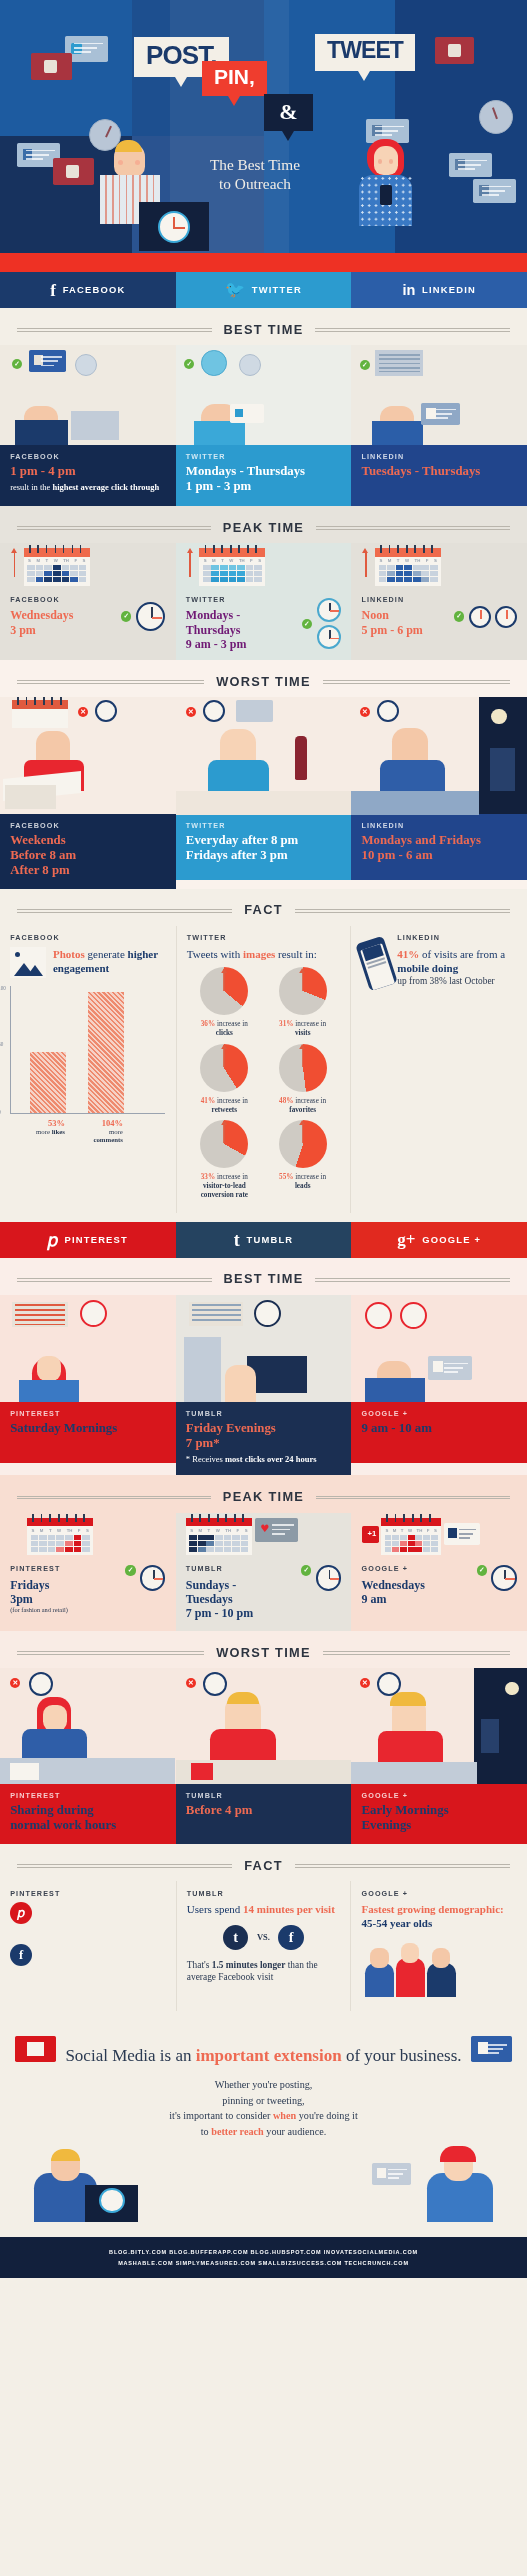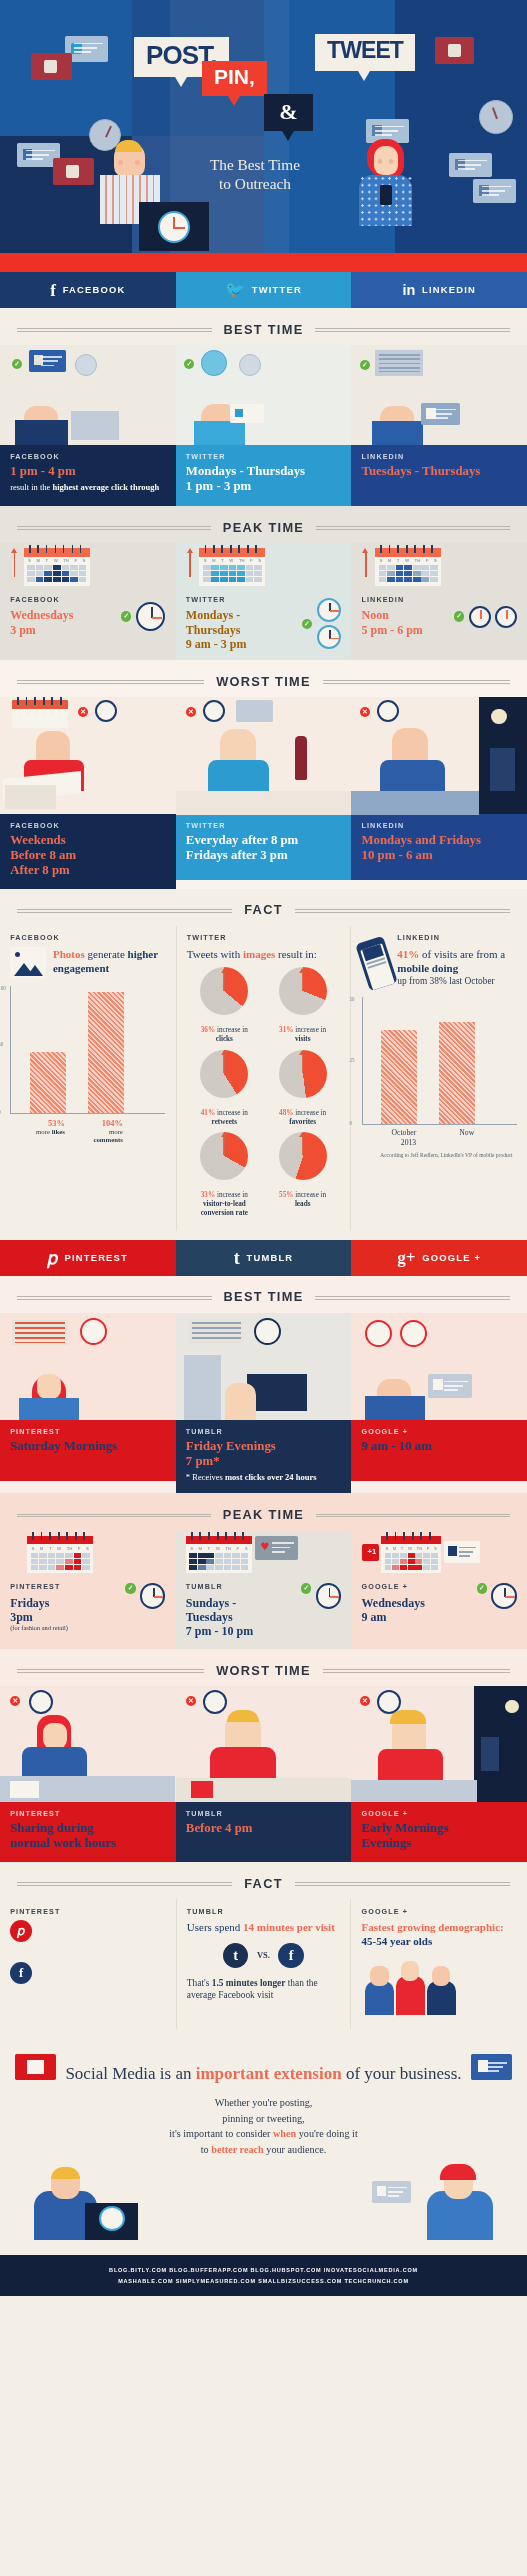--- a/index.html
+++ b/index.html
@@ -103,21 +103,21 @@
   .bar-caps .pct { color:#ee6a52; font-weight:700; font-size:8.5px; display:block; }
   .bar-caps b { font-weight:700; }
 
   .pies { display:grid; grid-template-columns:1fr 1fr; gap:5.1px 3.4px; margin-top:6.8px; }
   .pie-item { text-align:center; }
   .pie { width:48px; height:48px; border-radius:50%; margin:0 auto; position:relative; }
   .pie .arw { position:absolute; left:50%; top:1.7px; width:1.7px; height:22px; background:#e05a3f;
      transform:translateX(-50%); }
   .pie .arw:before { content:""; position:absolute; left:-2.6px; top:-0.9px; border-left:3.4px solid transparent;
      border-right:3.4px solid transparent; border-bottom:5.1px solid #e05a3f; }
-  .pie-cap { font:400 7.2px/1.25 "Liberation Serif",serif; color:#2b3a52; margin-top:11px; }
+  .pie-cap { font:400 7.2px/1.25 "Liberation Serif",serif; color:#2b3a52; margin-top:5px; }
   .pie-cap .pct { color:#ee6a52; font-weight:700; }
   .pie-cap b { font-weight:700; }
 
   .phone { width:29px; height:49px; border-radius:5.1px; background:#1b3a6b; padding:3.4px 2.6px;
      transform:rotate(-18deg); }
   .phone .scr { background:#f7f4ee; height:100%; border-radius:1.7px; }
 
   .note { font:400 5.5px/1.3 "Liberation Serif",serif; color:#5a6474; margin-top:5.1px; }
 
   
@@ -459,21 +459,21 @@
                   <div style="background:#2c9bcf"></div>
                   <div></div>
                   <div></div>
               </div>
             </div>
           </div>
         </div>
         <div style="display:flex;align-items:center;gap:5.1px;margin-top:10.2px;">
           <div style="flex:1;">
             <div class="fact-eyebrow">TWITTER</div>
-            <div style="font:700 12px/1.2 'Liberation Serif',serif;color:#a16207;white-space:pre-line;">Mondays -
+            <div style="font:700 12px/1.2 'Liberation Serif',serif;color:#701a75;white-space:pre-line;">Mondays -
 Thursdays
 9 am - 3 pm</div>
           </div>
           <span class="chk">✓</span>
           <div>
             <div class="clk" style="width:24px;height:24px;border:2.6px solid #4aa8ce;">
               <i style="width:1.7px;height:8.5px;left:10.2px;top:2.6px;transform:none;"></i>
               <i class="h2" style="width:8.5px;height:1.7px;left:11px;top:10.2px;transform:none;"></i>
             </div>
             <div class="clk" style="width:24px;height:24px;border:2.6px solid #4aa8ce;margin-top:3.4px;">
@@ -748,34 +748,20 @@
           </div>
           <div>
             <div class="fact-eyebrow">LINKEDIN</div>
             <div class="fact-head">
               <span class="or">41%</span><span> of visits are from a </span><b>mobile doing</b>
             </div>
             <div style="font:400 9.4px/1.3 'Liberation Serif',serif;color:#2b3a52;">
               <span> up from </span><span class="or">38%</span><span> last October</span>
             </div>
           </div>
-        </div>
-        <div class="axis-wrap">
-          <div class="ytick" style="top:0;">50</div>
-          <div class="ytick" style="top:61px;">25</div>
-          <div class="ytick" style="top:124px;">0</div>
-          <div class="bars">
-            <div class="bar" style="height:94px;"></div>
-            <div class="bar" style="height:102px;"></div>
-          </div>
-          <div class="bar-caps">
-            <div style="font-size:7.7px;">October 2013</div>
-            <div style="font-size:7.7px;">Now</div>
-          </div>
-          <div class="note" style="padding-left:18.7px;">According to Jeff Redfern, LinkedIn's VP of mobile product</div>
         </div>
       </div>
     </div>
   </div>
 
   <div class="net-bar">
     <div class="net-cell" style="background:#d8161c;">
       <span class="net-ico" style="font:900 18px/1 'Liberation Serif',serif;">𝑝</span>
       <span class="nlabel">PINTEREST</span>
     </div>

